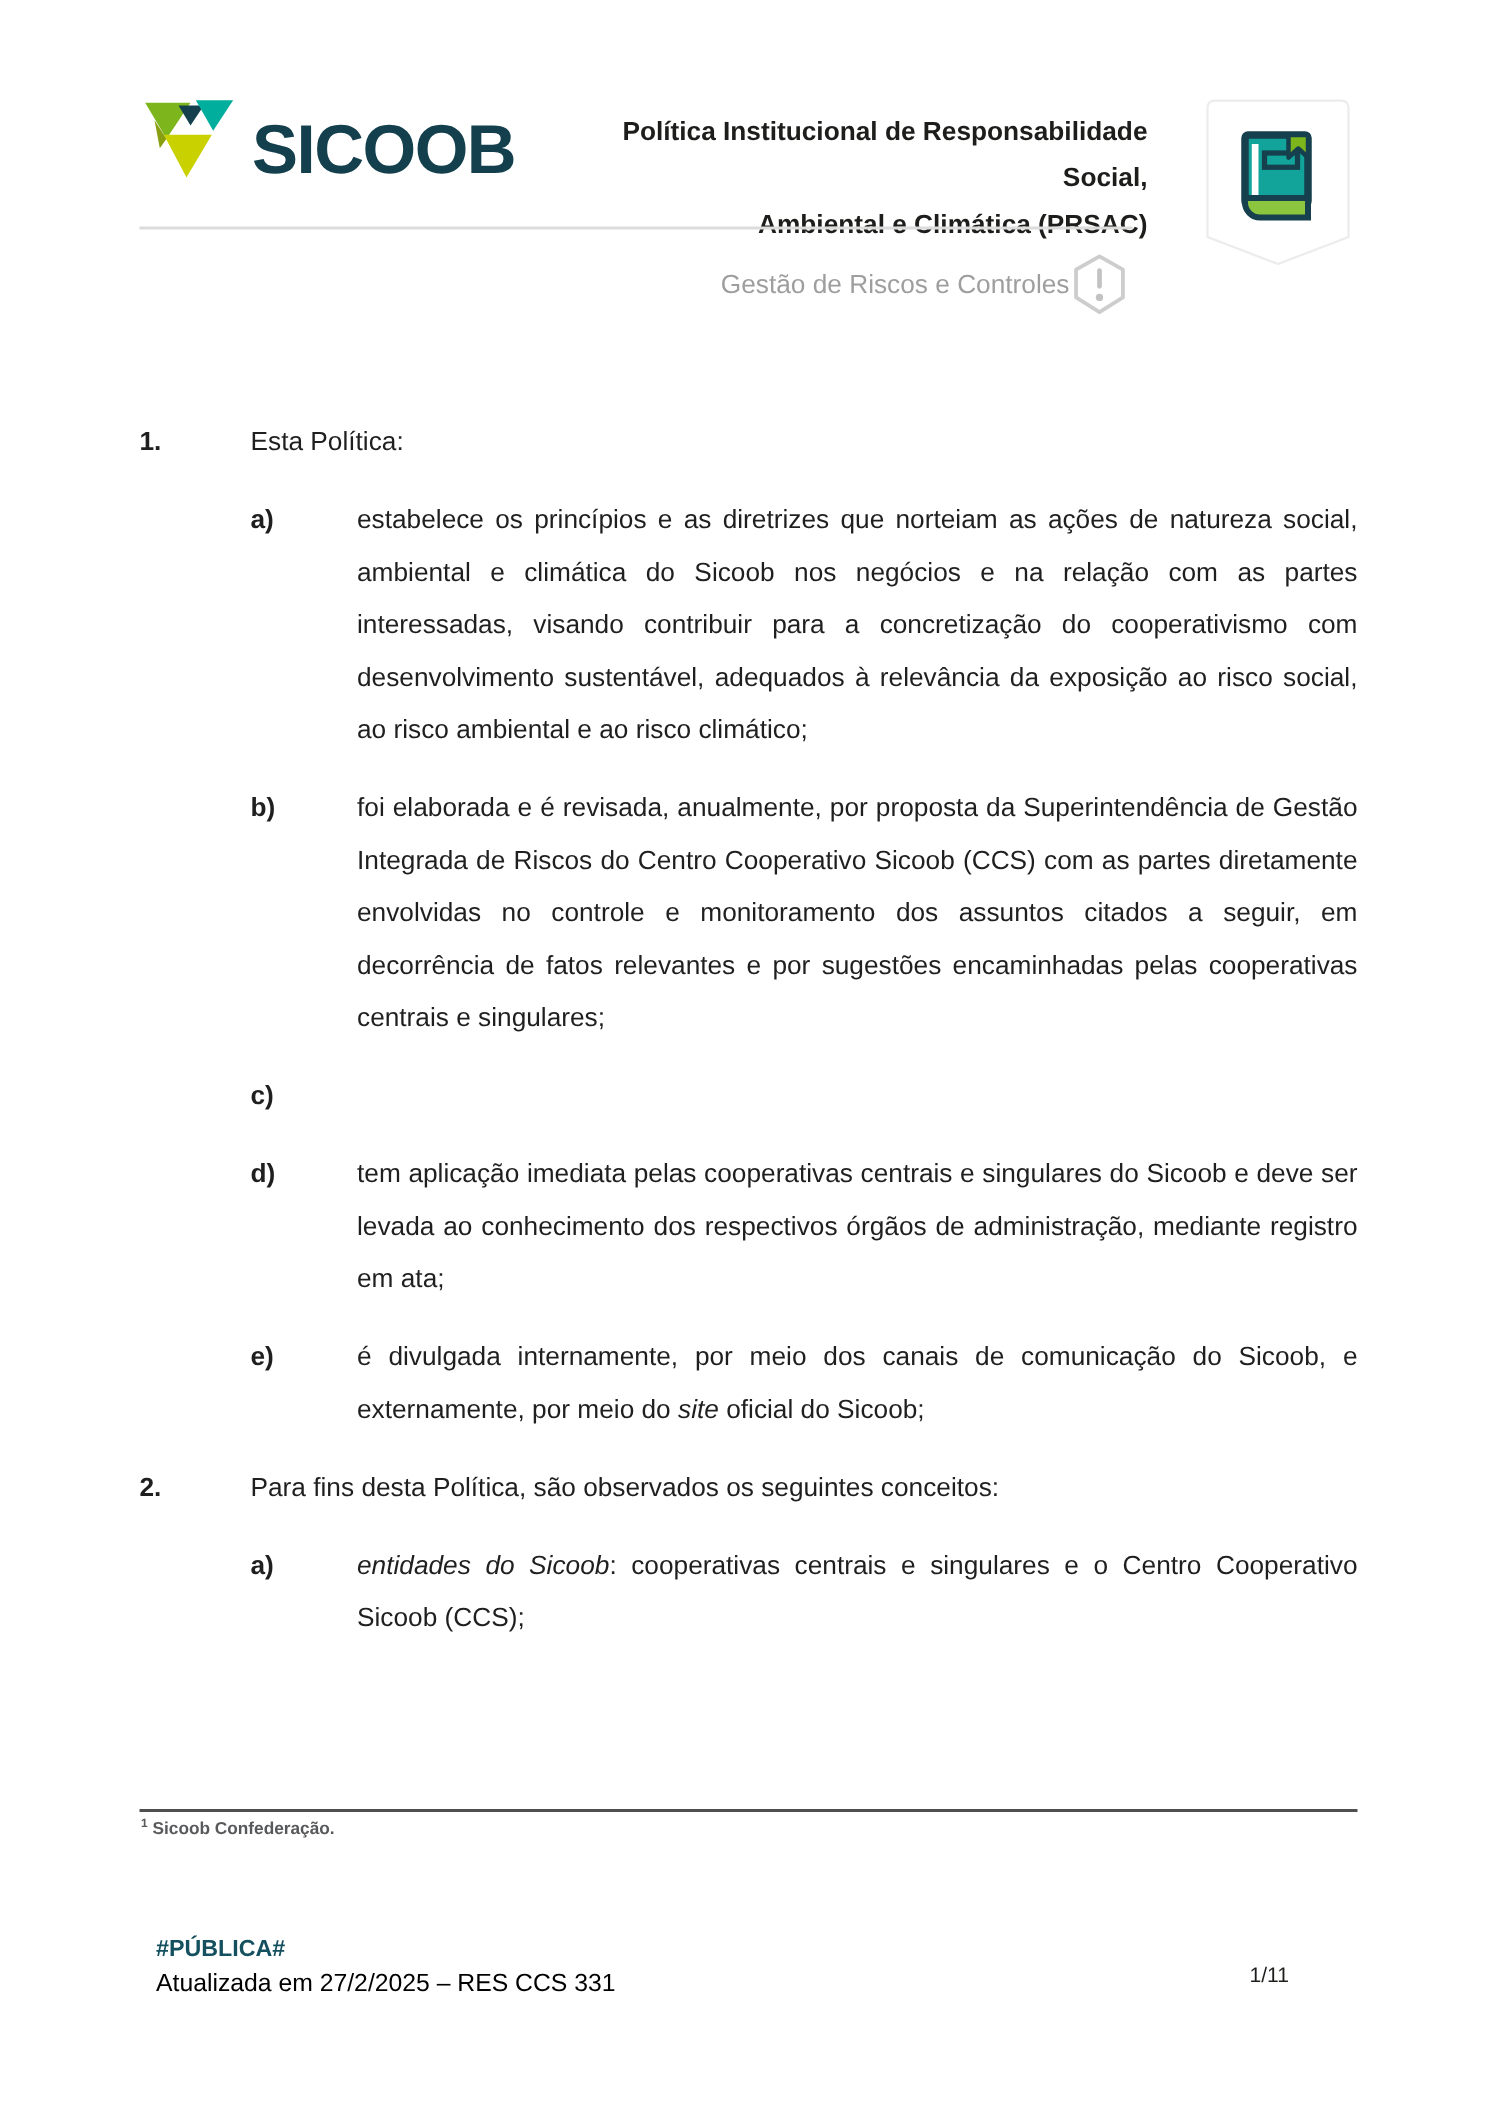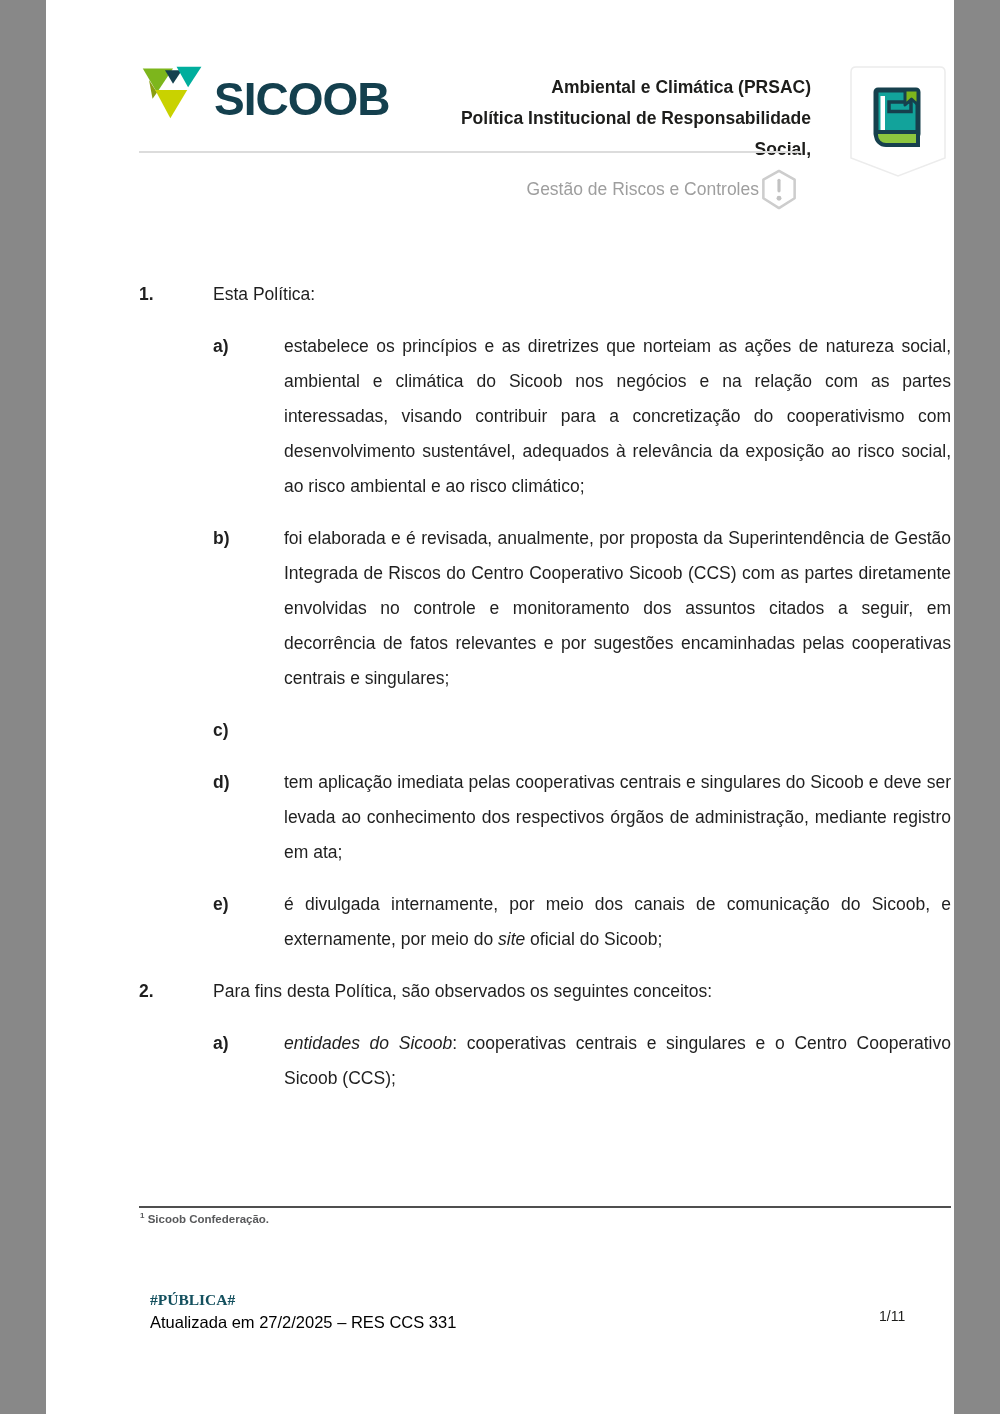--- a/index.html
+++ b/index.html
@@ -1,18 +1,18 @@
 <!DOCTYPE html>
 <html lang="pt-BR"><head>
 <meta charset="utf-8">
 <style>
   * { margin:0; padding:0; box-sizing:border-box; }
   html,body { background:#888; }
   .page {
-    position:relative; width:908px; height:1414px; margin:0 auto;
+    position:relative; width:1000px; height:1414px; margin:0 auto;
     background:#ffffff; overflow:hidden;
     font-family:"Liberation Sans", sans-serif; color:#1f1f1f;
   }
   
   .logo { position:absolute; left:95px; top:62px; display:flex; align-items:center; gap:9px; }
   .logo svg { width:64px; height:70px; display:block; }
   .logo-text { font-size:46px; font-weight:bold; letter-spacing:-1px; color:#14404E; line-height:1; padding-top:4px; }
   .doc-title {
     position:absolute; left:355px; top:72px; width:410px;
     text-align:right; font-weight:bold; font-size:17.5px; line-height:31px; color:#1d1d1b;
@@ -39,43 +39,43 @@
   .sub-letter { width:71px; font-weight:bold; flex:none; }
   .sub-text { flex:1; text-align:justify; }
   .body-main sup { font-size:11px; line-height:0; vertical-align:super; }
   
   .footnote-rule { position:absolute; left:93px; top:1206px; width:812px; height:2px; background:#4f4f4f; }
   .footnote {
     position:absolute; left:94px; top:1211px; font-size:11.5px; font-weight:bold; color:#58595B;
   }
   .footnote sup { font-size:8px; vertical-align:super; }
   
-  .footer-class { position:absolute; left:104px; top:1291px; font-size:15.5px; font-weight:bold; color:#14505E;font-family:Liberation Serif, serif; }
+  .footer-class { position:absolute; left:104px; top:1291px; font-size:15.5px; font-weight:bold; color:#14505E; }
   .footer-updated { position:absolute; left:104px; top:1313px; font-size:16.5px; color:#000000; }
   .footer-page { position:absolute; left:833px; top:1308px; font-size:14px; color:#1d1d1b; }
 </style>
 </head>
 <body>
 
 <div class="page">
 
   <div class="logo">
     <svg viewBox="0 0 72 76" aria-hidden="true">
       <polygon points="2,6 36,6 18,33" fill="#7DB61C"></polygon>
       <polygon points="27,8 46,8 36,23" fill="#14404E"></polygon>
       <polygon points="40,4 68,4 53,27" fill="#00AE9D"></polygon>
       <polygon points="9,19 18,33 13,40" fill="#8a9e12"></polygon>
       <polygon points="16,30 52,30 33,62" fill="#C9D200"></polygon>
     </svg>
     <span class="logo-text">SICOOB</span>
   </div>
 
   <div class="doc-title">
+    <div>Política Institucional de Responsabilidade Social,</div>
     <div>Ambiental e Climática (PRSAC)</div>
-    <div>Política Institucional de Responsabilidade Social,</div>
   </div>
 
   <div class="badge">
     <svg viewBox="0 0 96 112" aria-hidden="true">
       <path d="M6,1 H90 Q95,1 95,6 V92 L48,110 L1,92 V6 Q1,1 6,1 Z" fill="#ffffff" stroke="#ececec" stroke-width="1.5"></path>
       <rect x="26" y="24" width="42" height="46" rx="2" fill="#12A39B" stroke="#16404D" stroke-width="5"></rect>
       <path d="M26,66 H68 V79 H36 A10,10 0 0 1 26,69 Z" fill="#8CC63F" stroke="#16404D" stroke-width="4"></path>
       <rect x="30.5" y="30" width="4.5" height="34" fill="#ffffff"></rect>
       <rect x="39" y="36" width="22" height="9.5" fill="none" stroke="#16404D" stroke-width="3.5"></rect>
       <polygon points="55,24 68,24 68,39 61.5,33 55,39" fill="#7DB61C" stroke="#16404D" stroke-width="3" stroke-linejoin="round"></polygon>

